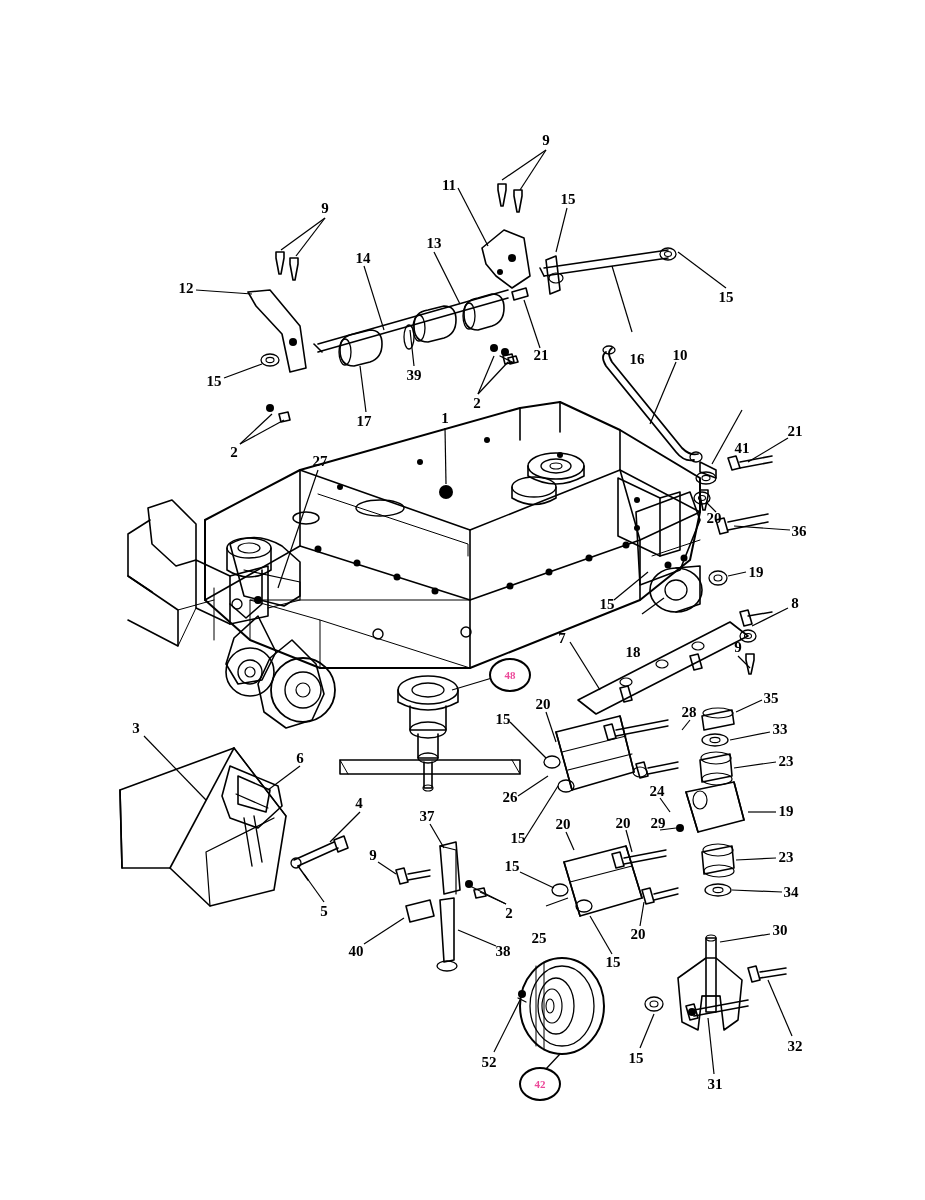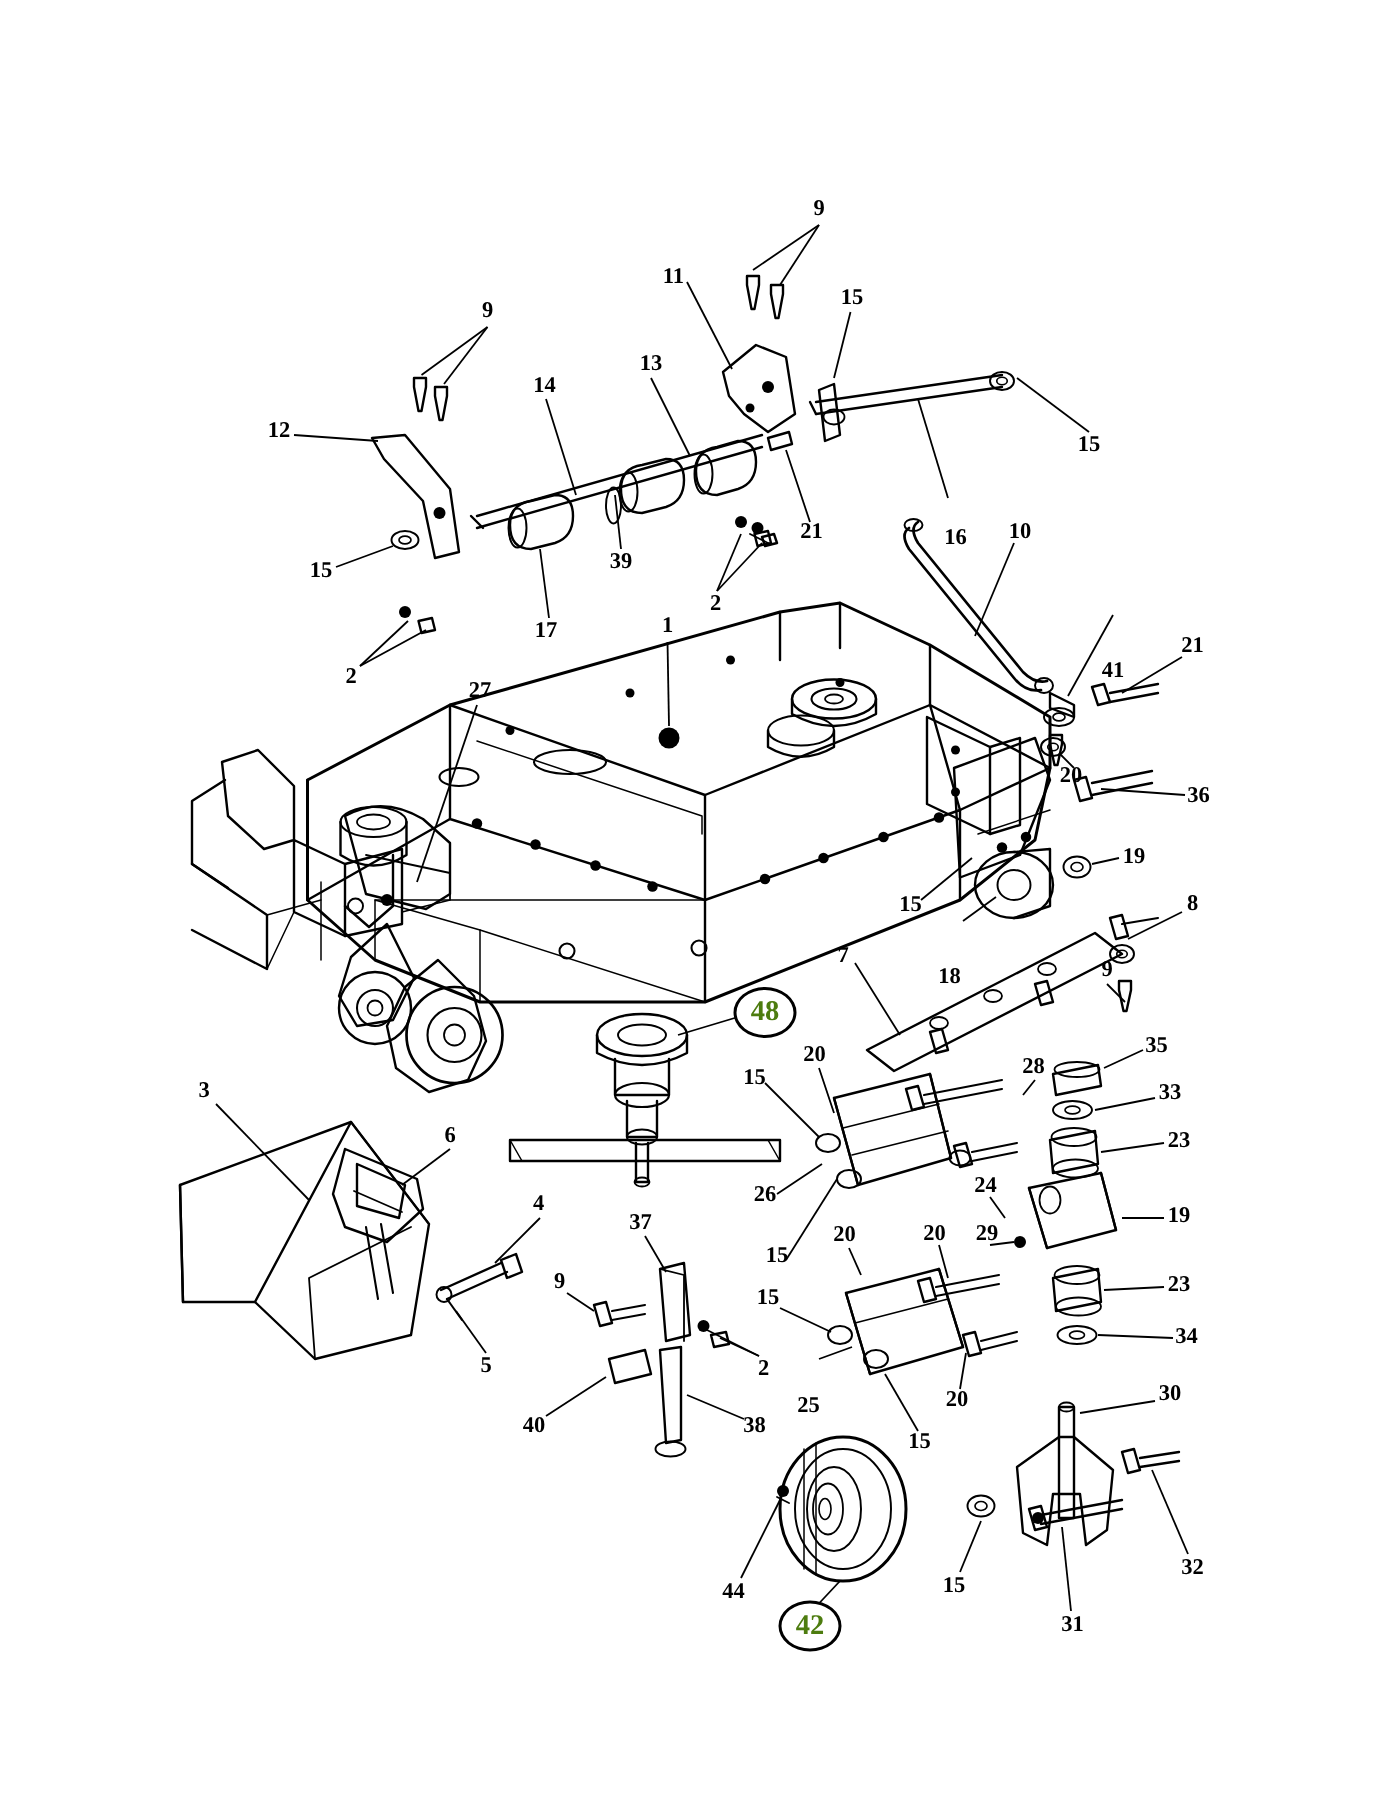--- a/index.html
+++ b/index.html
@@ -30,23 +30,23 @@
     font-size: 15px;
     font-weight: bold;
     color: #000000;
     line-height: 1;
     white-space: nowrap;
     transform: translate(-50%, -50%);
   }
   .callout-circled {
     position: absolute;
     font-family: "Liberation Serif", serif;
-    font-size: 19px;
+    font-size: 11px;
     font-weight: bold;
-    color: #4d7c0f;
+    color: #ec4899;
     width: 38px;
     height: 30px;
     border: 2px solid #000;
     border-radius: 50%;
     display: flex;
     align-items: center;
     justify-content: center;
     transform: translate(-50%, -50%);
     background: #fff;
   }
@@ -522,18 +522,18 @@
   <div class="callout" style="left:791px; top:892px;">34</div>
   <div class="callout" style="left:324px; top:911px;">5</div>
   <div class="callout" style="left:509px; top:913px;">2</div>
   <div class="callout" style="left:539px; top:938px;">25</div>
   <div class="callout" style="left:638px; top:934px;">20</div>
   <div class="callout" style="left:356px; top:951px;">40</div>
   <div class="callout" style="left:503px; top:951px;">38</div>
   <div class="callout" style="left:780px; top:930px;">30</div>
   <div class="callout" style="left:613px; top:962px;">15</div>
   <div class="callout" style="left:795px; top:1046px;">32</div>
-  <div class="callout" style="left:489px; top:1062px;">44</div>
+  <div class="callout" style="left:489px; top:1062px;">52</div>
   <div class="callout" style="left:636px; top:1058px;">15</div>
   <div class="callout" style="left:715px; top:1084px;">31</div>
   <div class="callout-circled" style="left:540px; top:1084px;">42</div>
 
 </div>
 
 </body></html>

